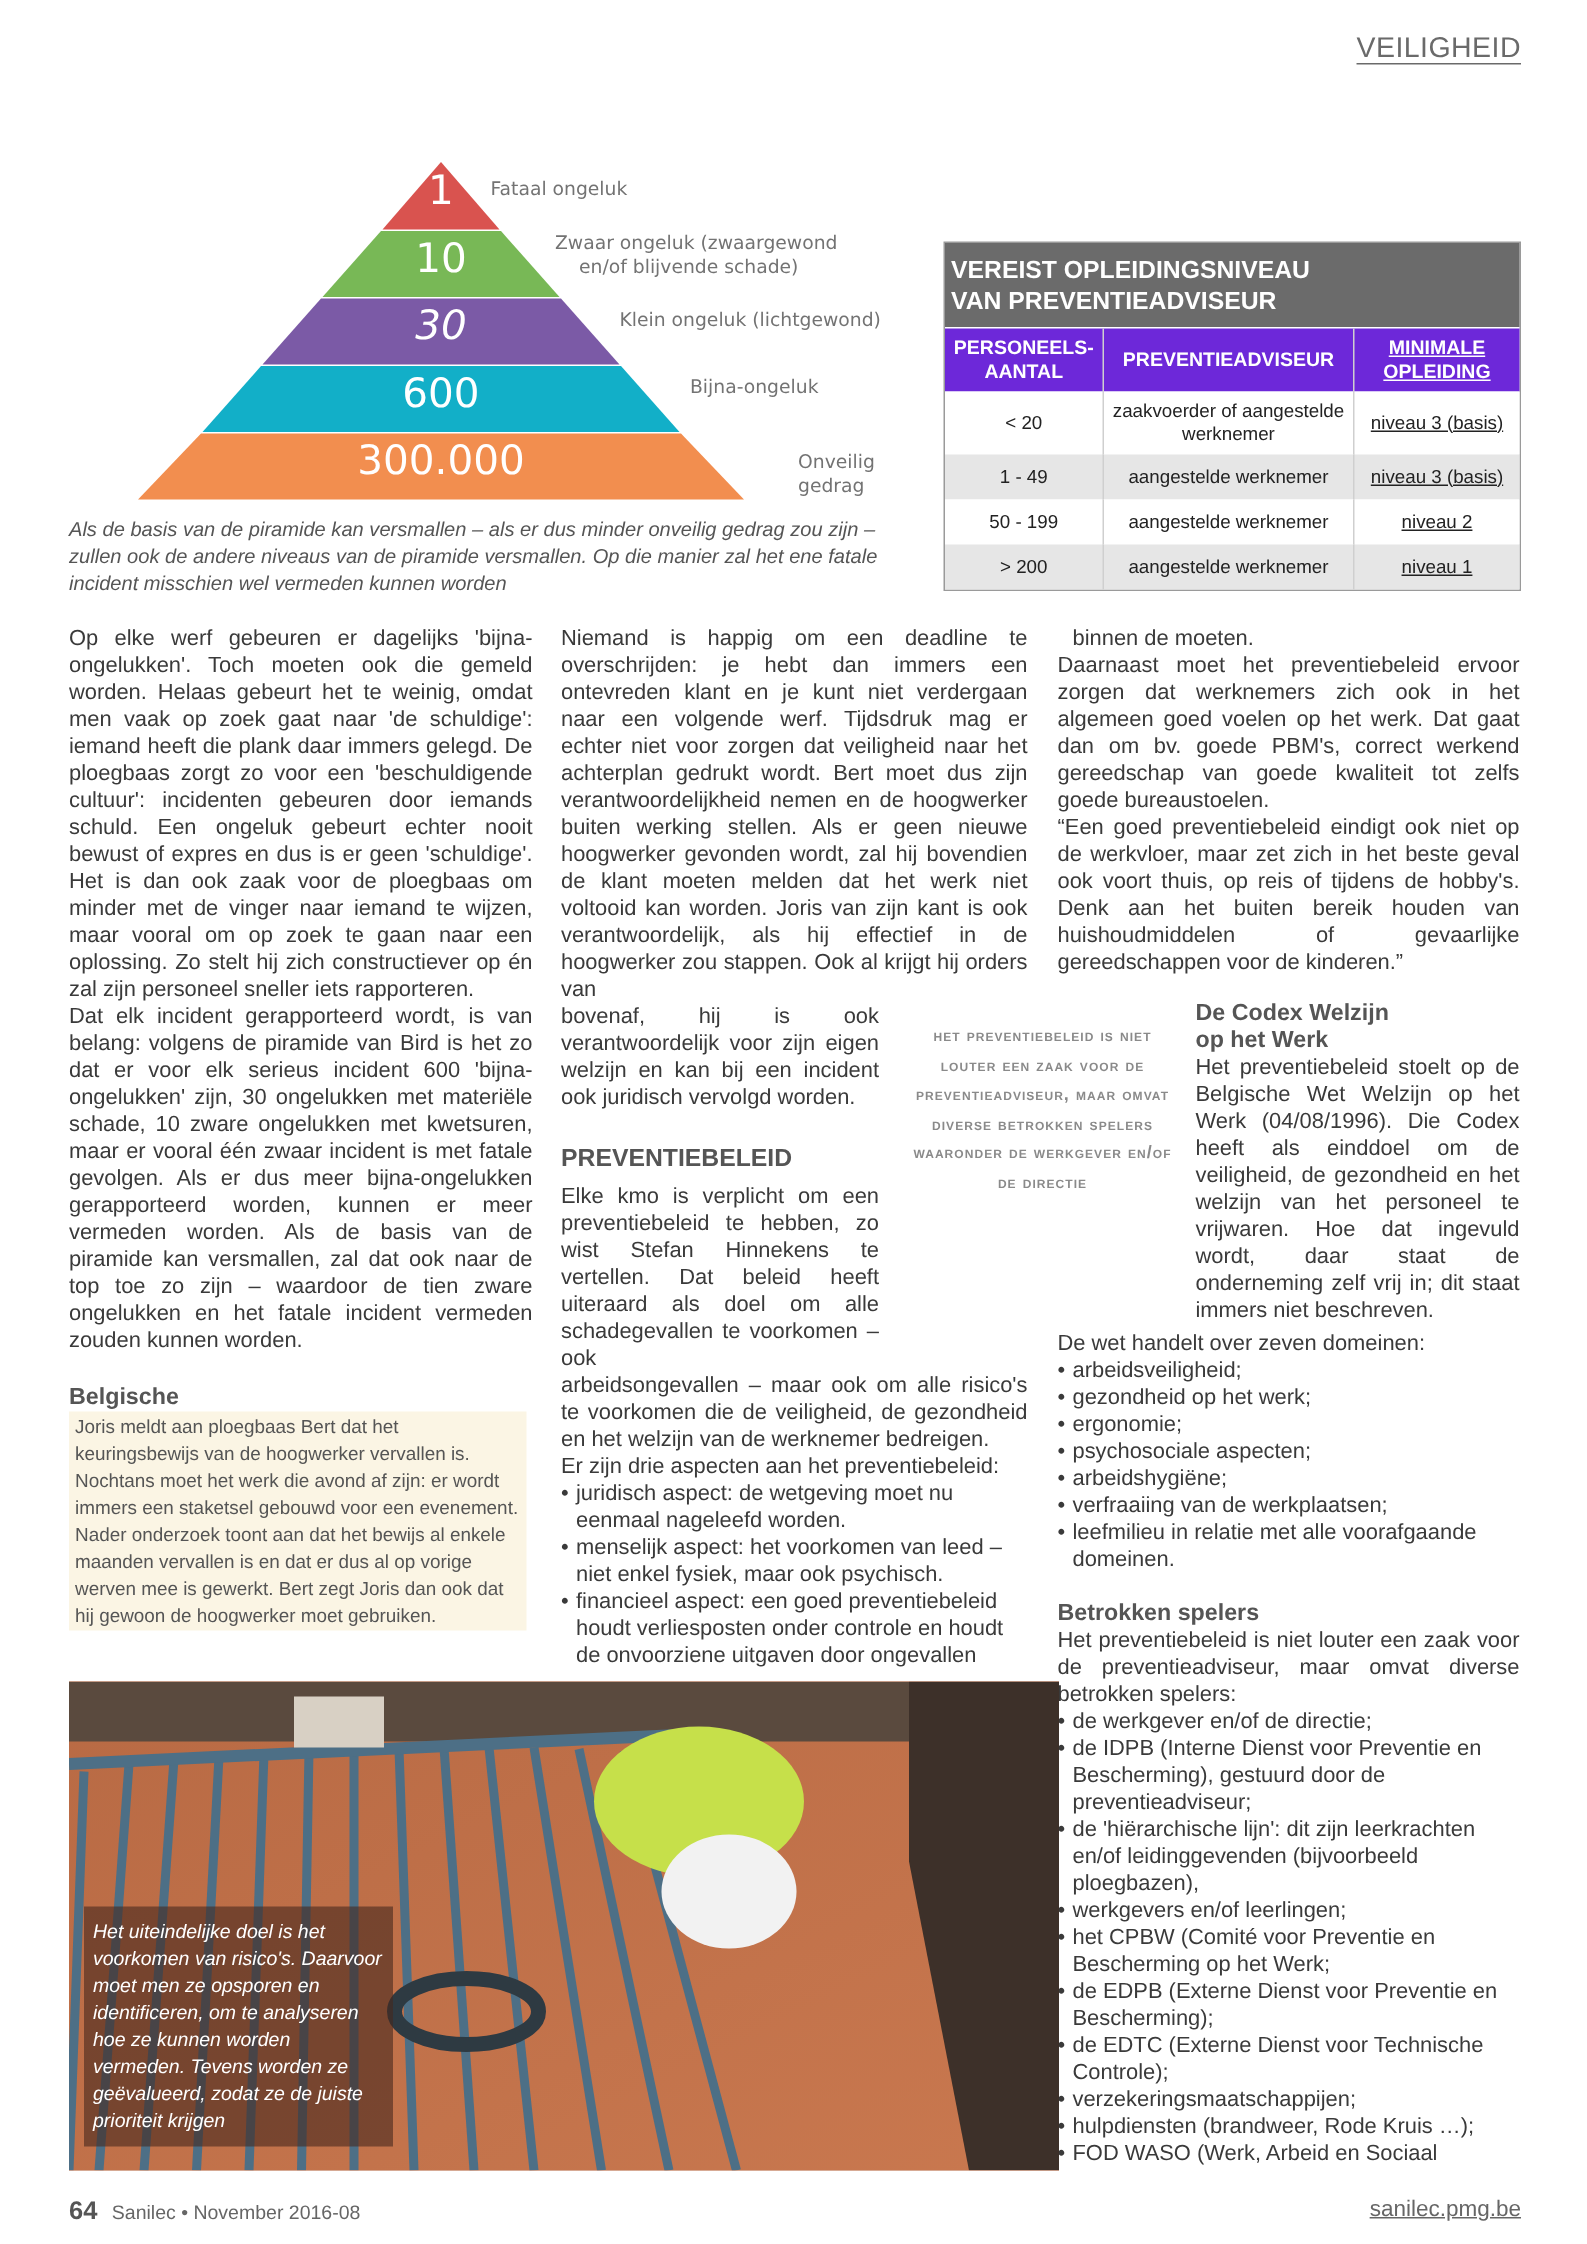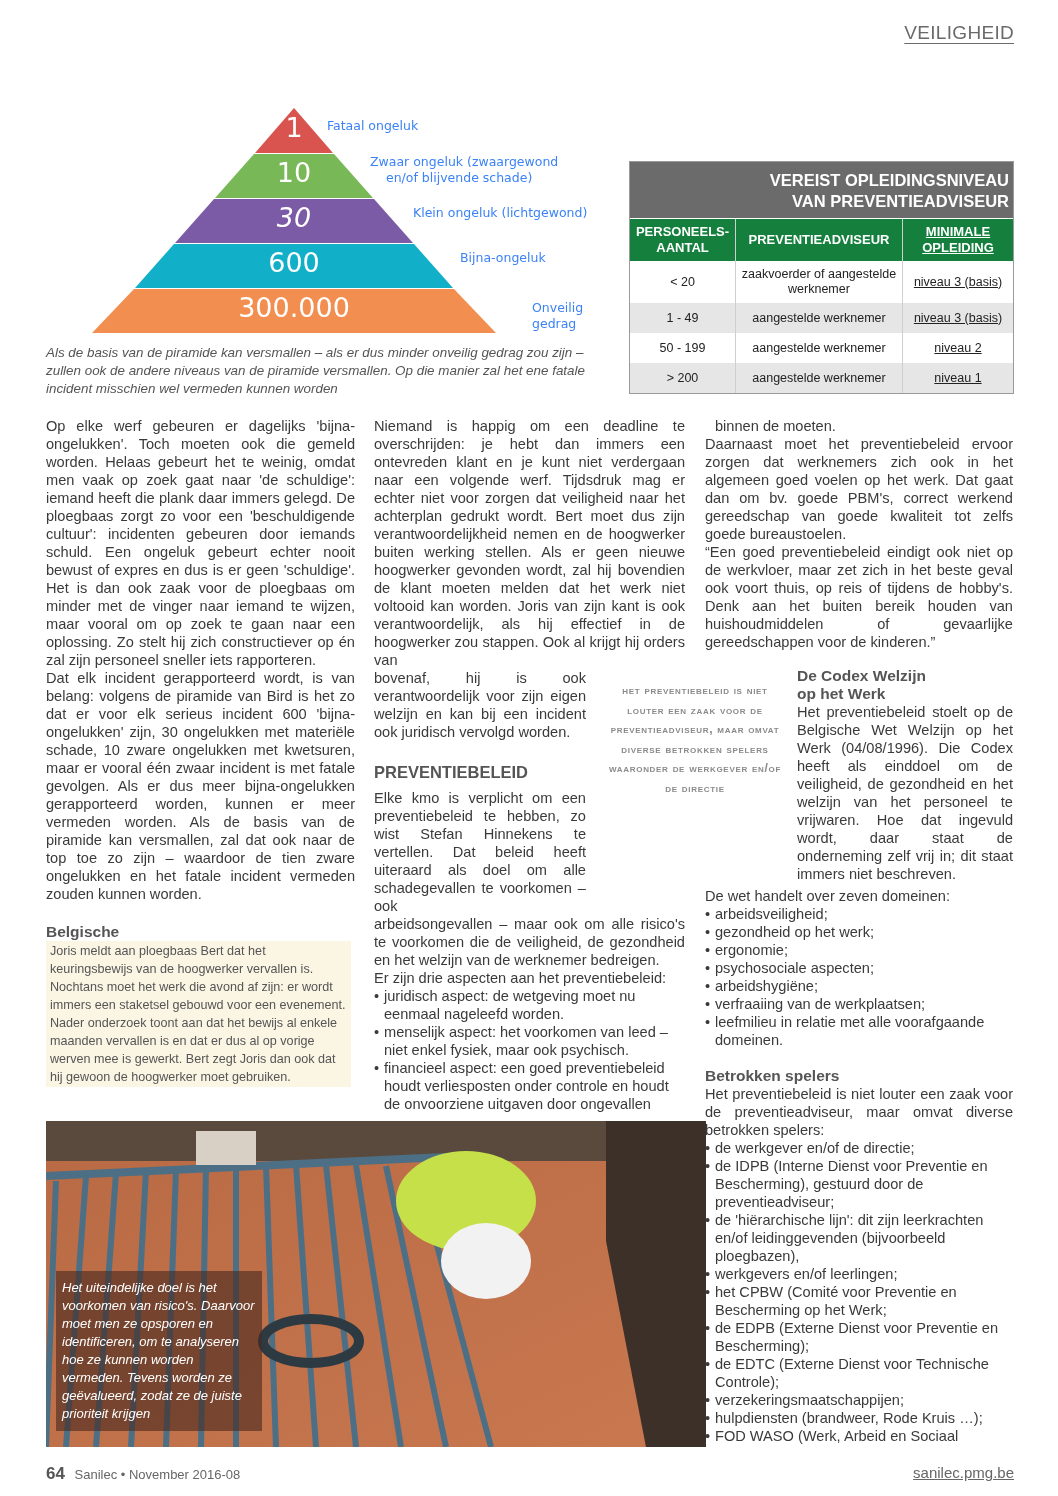--- a/index.html
+++ b/index.html
@@ -5,28 +5,28 @@
   * { box-sizing: border-box; margin: 0; padding: 0; }
   html, body { width: 1058px; height: 1496px; background: #ffffff; overflow: hidden; }
   body { position: relative; font-family: "Liberation Sans", "DejaVu Sans", sans-serif; color: #3a3a3a; }
 
   .section-tag { position: absolute; top: 22px; right: 44px; font-size: 19px; color: #6a6a6a; text-decoration: underline; text-underline-offset: 4px; letter-spacing: 0.3px; }
 
   
   .pyramid { position: absolute; left: 60px; top: 108px; width: 560px; height: 232px; }
   .pyramid svg { position: absolute; left: 0; top: 0; }
   .pyr-num { position: absolute; color: #fff; font-size: 27px; text-align: center; width: 200px; left: 193px; font-family: "DejaVu Sans", sans-serif; }
-  .pyr-label { position: absolute; font-size: 12.5px; color: #3b82f6; font-family: "DejaVu Sans", sans-serif; line-height: 16px; }
+  .pyr-label { position: absolute; font-size: 12.5px; color: #737373; font-family: "DejaVu Sans", sans-serif; line-height: 16px; }
 
   .caption { position: absolute; left: 46px; top: 344px; width: 560px; font-style: italic; font-size: 13.4px; line-height: 18px; color: #555; }
 
   
   .edu-table { position: absolute; left: 629px; top: 161px; width: 385px; border: 1px solid #9a9a9a; }
-  .edu-title { background: #6b6b6b; color: #fff; font-weight: bold; text-align: right; font-size: 16.5px; line-height: 21px; padding: 8px 4px 6px; }
-  .edu-head { display: flex; background: #15803d; color: #fff; font-weight: bold; font-size: 13px; line-height: 16px; border-top: 1px solid #fff; }
+  .edu-title { background: #6b6b6b; color: #fff; font-weight: bold; text-align: left; font-size: 16.5px; line-height: 21px; padding: 8px 4px 6px; }
+  .edu-head { display: flex; background: #6d28d9; color: #fff; font-weight: bold; font-size: 13px; line-height: 16px; border-top: 1px solid #fff; }
   .edu-row { display: flex; font-size: 12.5px; color: #222; line-height: 15px; }
   .edu-row.alt { background: #e6e6e6; }
   .edu-row.white { background: #ffffff; }
   .c1 { width: 105px; }
   .c2 { width: 167px; border-left: 1px solid #cfcfcf; }
   .c3 { flex: 1; border-left: 1px solid #cfcfcf; text-decoration: underline; }
   .edu-head > div, .edu-row > div { display: flex; align-items: center; justify-content: center; text-align: center; padding: 2px 3px; }
   .edu-head > div { height: 42px; }
   .edu-row.tall > div { height: 42px; }
   .edu-row.short > div { height: 30px; }

